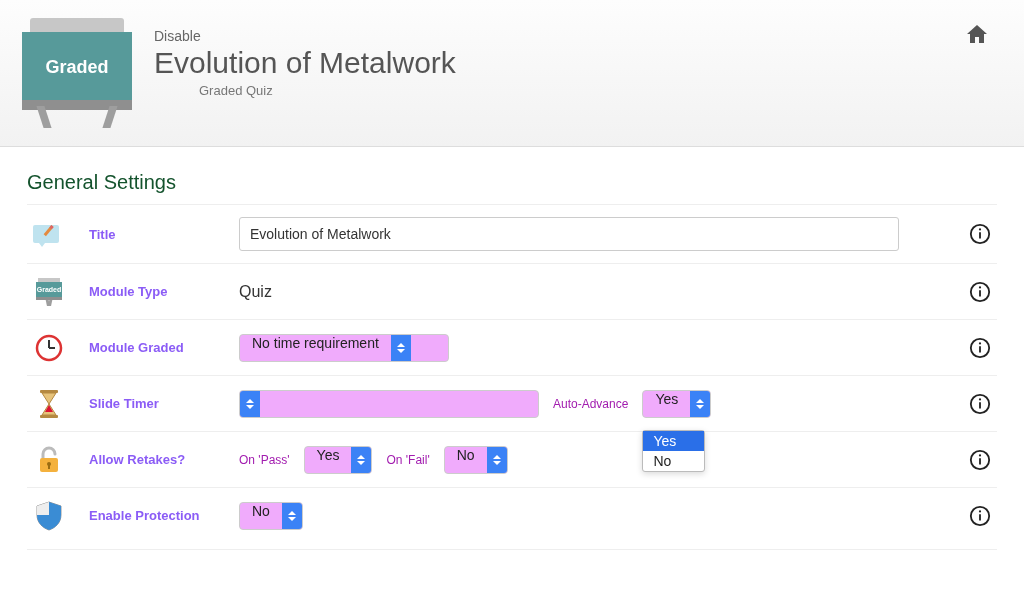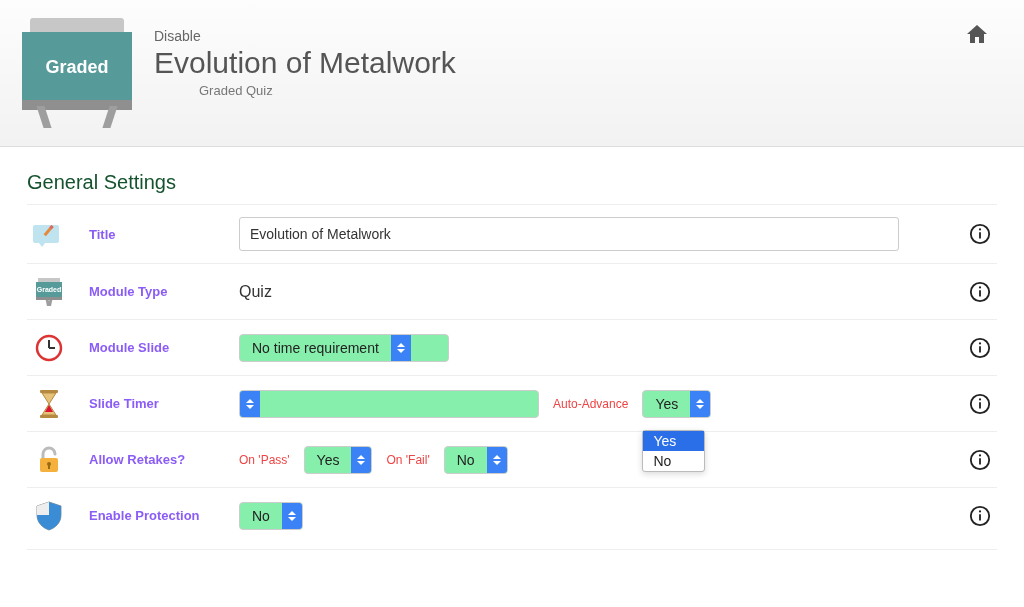--- a/index.html
+++ b/index.html
@@ -114,25 +114,25 @@
     border: 1px solid #ccc;
     border-radius: 3px;
     padding: 0 10px;
     font-size: 14px;
     color: #333;
   }
   .static-text { font-size: 16px; color: #333; }
 
   .mac-select {
     display: inline-flex;
-    align-items: center;
+    align-items: flex-start;
     height: 28px;
     border: 1px solid #ccc;
     border-radius: 4px;
-    background: #86efac;
+    background: #f0abfc;
     overflow: hidden;
     cursor: pointer;
   }
   .mac-select .sel-text {
     padding: 0 12px;
     font-size: 14px;
     color: #222;
   }
   .mac-select .sel-caret {
     width: 20px; height: 100%;
@@ -146,21 +146,21 @@
     content: "";
     width: 0; height: 0;
     border-left: 4px solid transparent;
     border-right: 4px solid transparent;
   }
   .mac-select .sel-caret::before { border-bottom: 4px solid #fff; }
   .mac-select .sel-caret::after  { border-top: 4px solid #fff; }
 
   .inline-label {
     font-size: 12px;
-    color: #ef4444;
+    color: #a21caf;
   }
 
   
   .dropdown-list {
     position: absolute;
     top: 40px; left: 0;
     min-width: 63px;
     background: #fff;
     border: 1px solid #bbb;
     border-radius: 3px;
@@ -260,21 +260,21 @@
   </div>
 
   <div class="row">
     <div class="field-icon">
       <svg width="28" height="28" viewBox="0 0 28 28">
         <circle cx="14" cy="14" r="12" fill="#fff" stroke="#d33" stroke-width="2.5"></circle>
         <line x1="14" y1="14" x2="14" y2="6" stroke="#333" stroke-width="2"></line>
         <line x1="14" y1="14" x2="20" y2="14" stroke="#333" stroke-width="2"></line>
       </svg>
     </div>
-    <div class="field-label">Module Slide</div>
+    <div class="field-label">Module Graded</div>
     <div class="field-control">
       <div class="mac-select" style="min-width:210px">
         <span class="sel-text">No time requirement</span>
         <span class="sel-caret"></span>
       </div>
     </div>
     <div class="info-icon">
       <svg width="22" height="22" viewBox="0 0 24 24" fill="none" stroke="#222" stroke-width="2">
           <circle cx="12" cy="12" r="10"></circle>
           <line x1="12" y1="10" x2="12" y2="17"></line>

